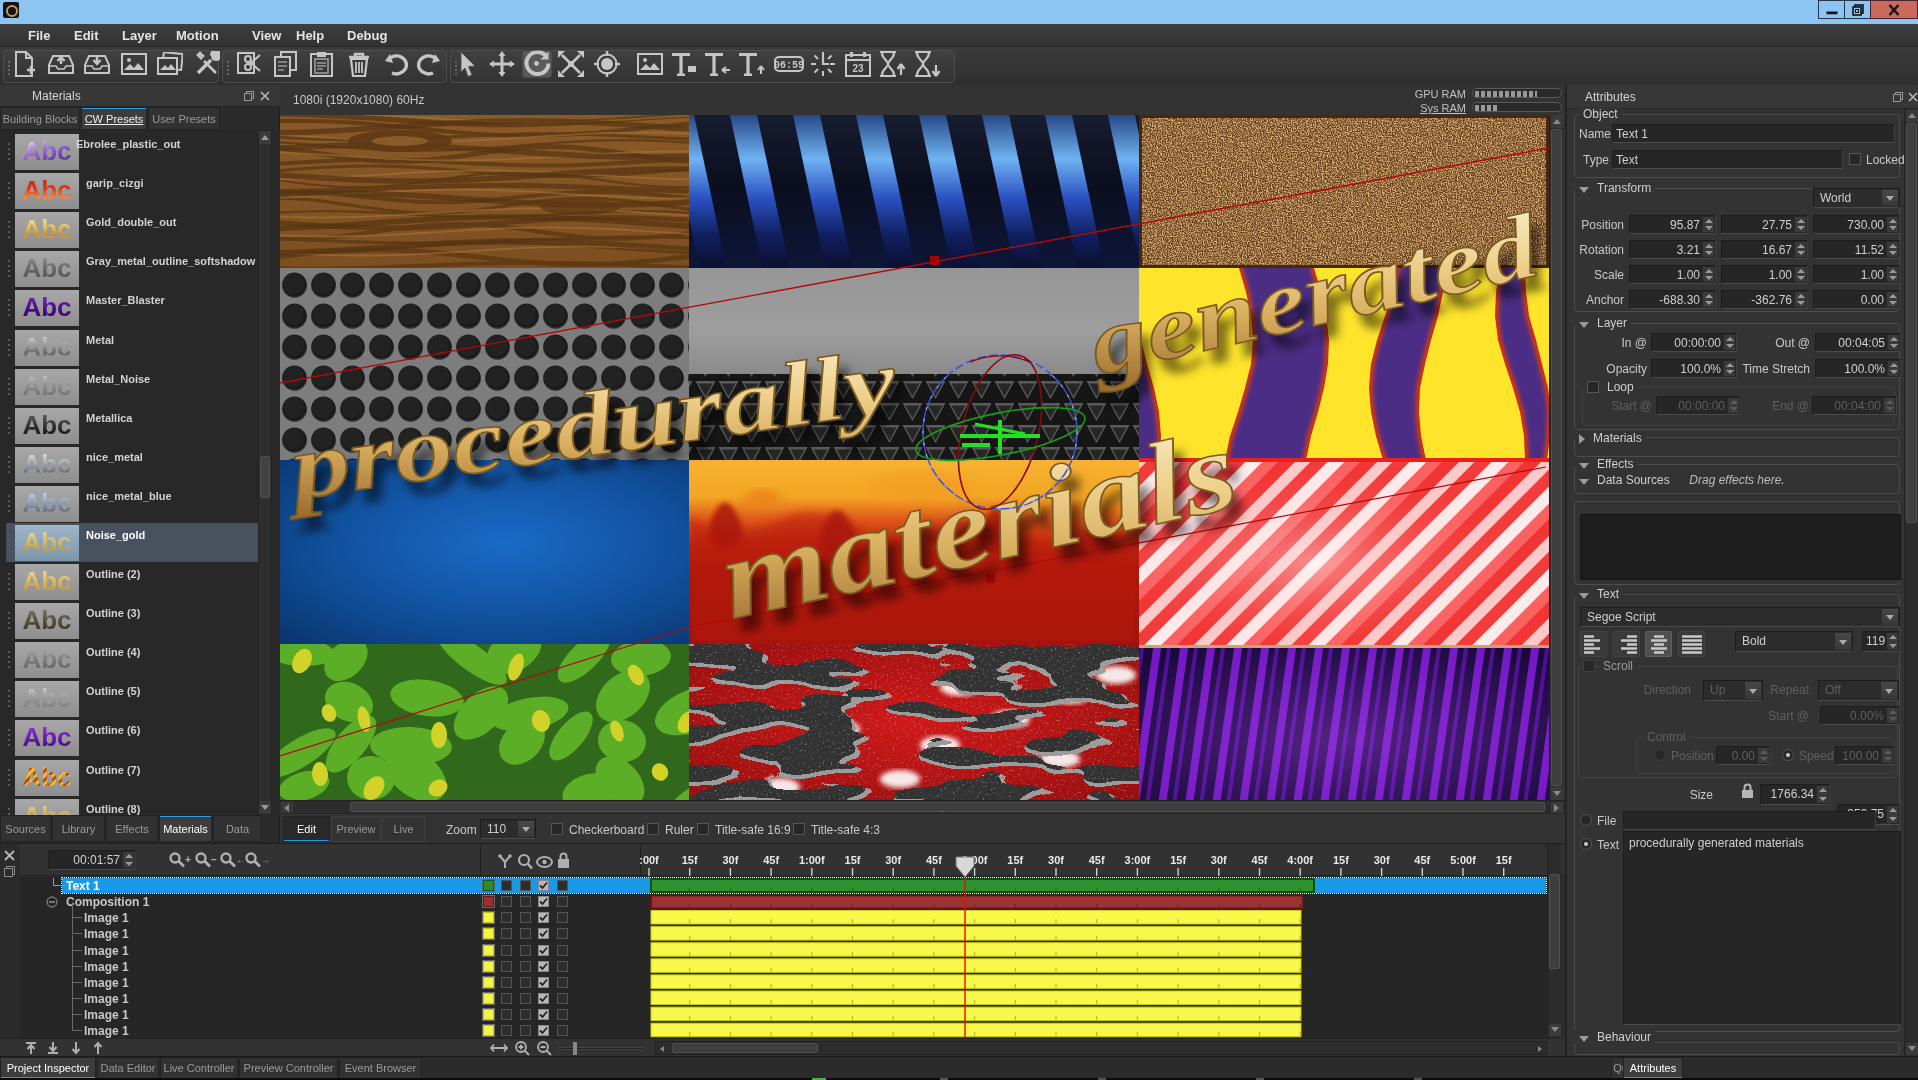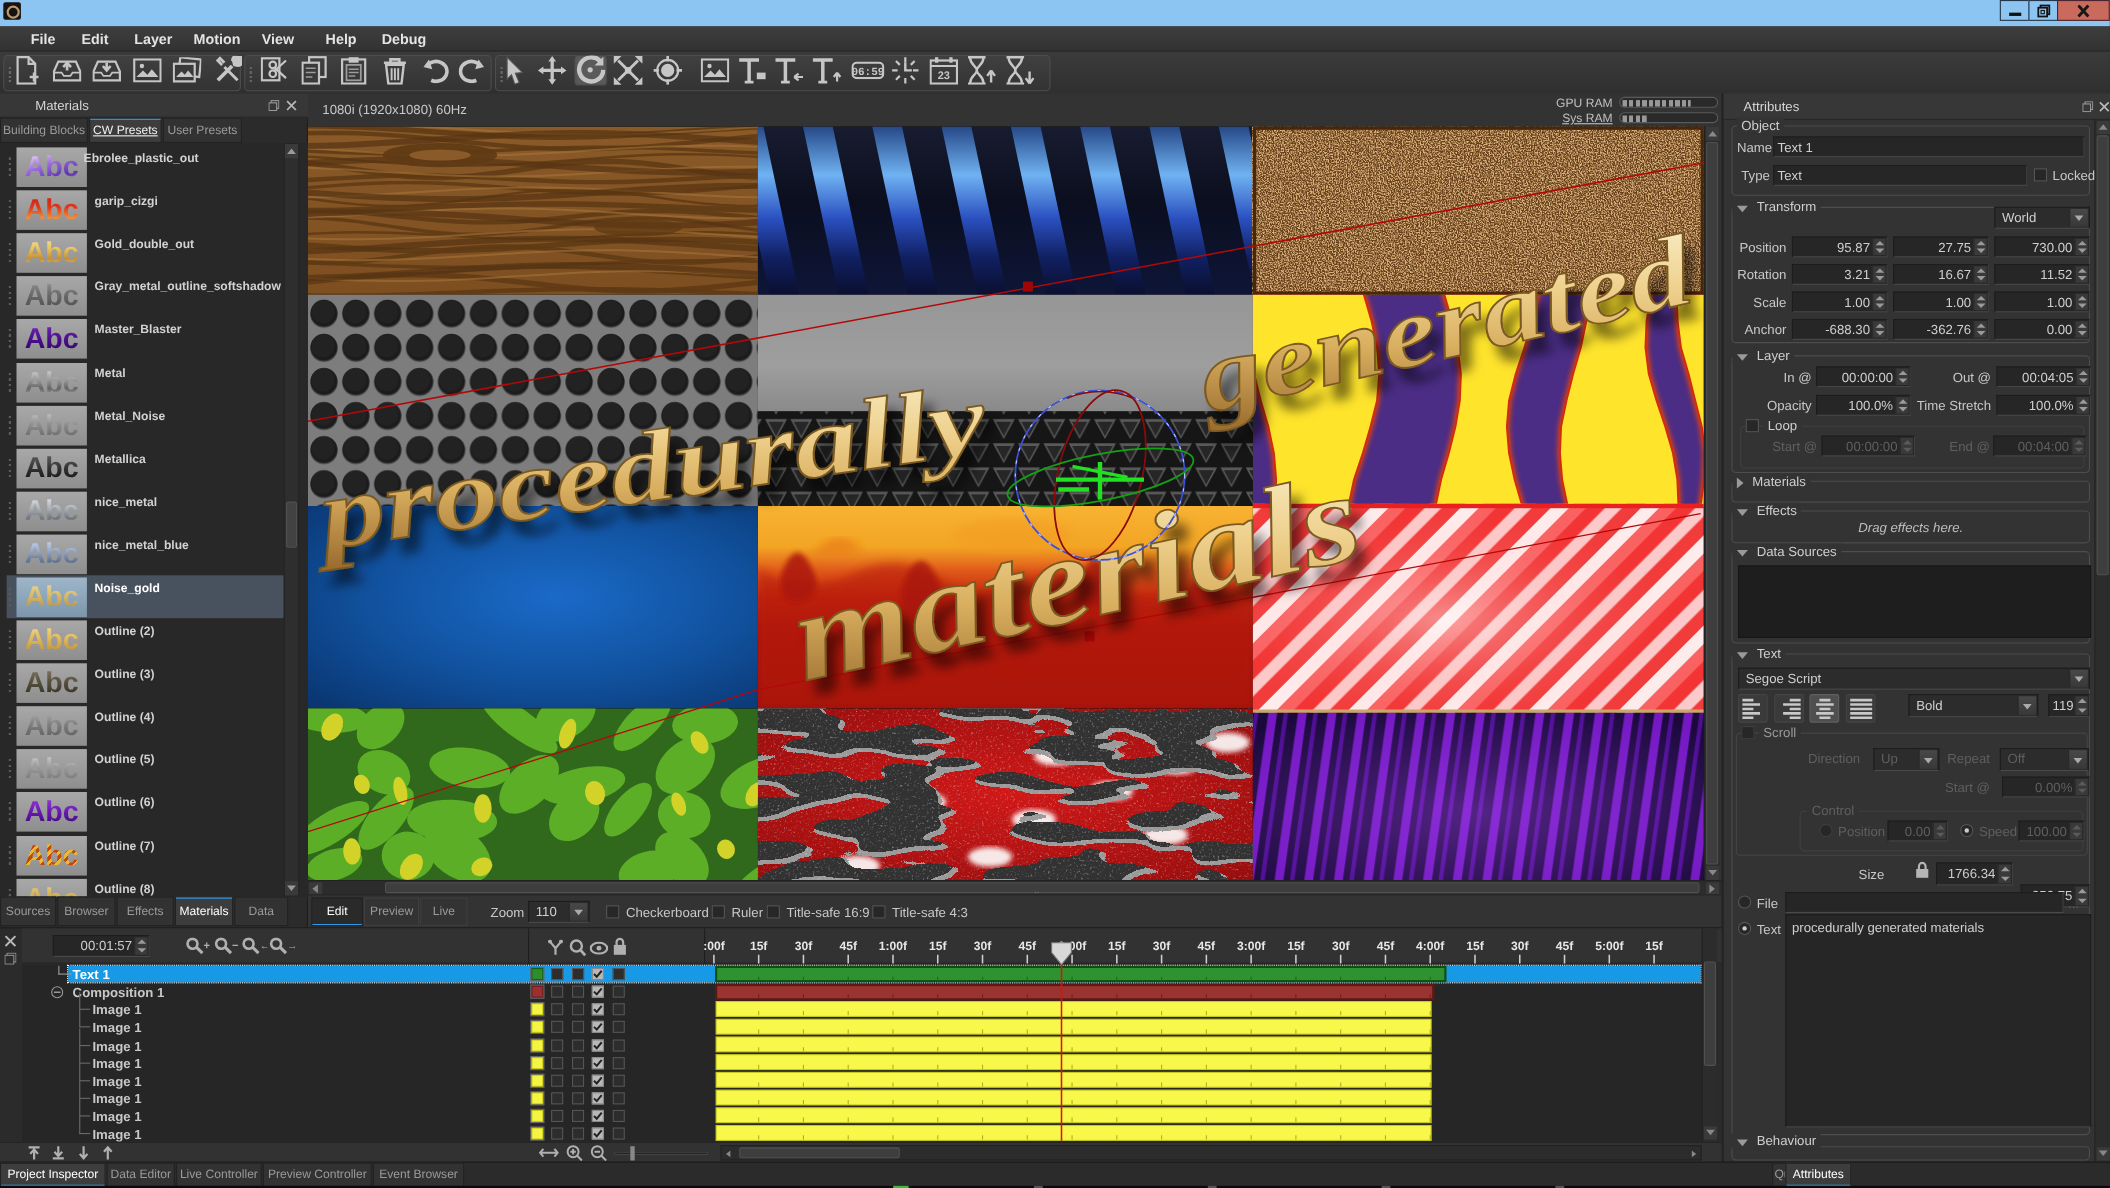--- a/index.html
+++ b/index.html
@@ -77,21 +77,21 @@
         <svg width="13" height="12">
           <path d="M2 1 L11 11 M11 1 L2 11" stroke="#181818" stroke-width="2.6"></path>
         </svg>
       </div>
 </div>
 <div id="menubar">
  <span style="left:28px">File</span>
       <span style="left:74px">Edit</span>
       <span style="left:122px">Layer</span>
  <span style="left:176px">Motion</span>
-      <span style="left:238px">View</span>
+      <span style="left:252px">View</span>
       <span style="left:296px">Help</span>
  <span style="left:347px">Debug</span>
 </div>
 <div id="toolbar">
 <div class="tgroup" style="left:3px;width:216px">
         <div class="tgrip" style="left:4px"></div>
       </div>
 <div class="tgroup" style="left:222px;width:225px">
         <div class="tgrip" style="left:4px"></div>
       </div>
@@ -349,21 +349,21 @@
      <div class="abs" style="left:0;top:0;width:12px;height:13px;background:#3a3a3a;">
             <div class="sbarr" style="left:2px;top:4px;border-left:4px solid transparent;border-right:4px solid transparent;border-bottom:5px solid #9a9a9a;"></div>
           </div>
      <div class="abs" style="left:0;top:670px;width:12px;height:13px;background:#3a3a3a;">
             <div class="sbarr" style="left:2px;top:4px;border-left:4px solid transparent;border-right:4px solid transparent;border-top:5px solid #9a9a9a;"></div>
           </div>
      <div class="sbthumb" style="left:1px;top:325px;width:10px;height:42px;"></div>
  </div>
  </div>
  <div class="tab" style="left:0;top:730px;width:51px;height:27px;line-height:26px;">Sources</div>
- <div class="tab" style="left:52px;top:730px;width:53px;height:27px;line-height:26px;">Browser</div>
+ <div class="tab" style="left:52px;top:730px;width:53px;height:27px;line-height:26px;">Library</div>
  <div class="tab" style="left:106px;top:730px;width:52px;height:27px;line-height:26px;">Effects</div>
  <div class="tab active bluetop" style="left:159px;top:730px;width:53px;height:27px;line-height:26px;color:#fff;">Materials</div>
  <div class="tab" style="left:213px;top:730px;width:49px;height:27px;line-height:26px;">Data</div>
 </div>
 <div class="abs" id="viewport" style="left:280px;top:85px;width:1285px;height:758px;background:#333;">
  <div class="abs" style="left:13px;top:8px;font-size:12px;color:#c8c8c8;">1080i (1920x1080) 60Hz</div>
  <div class="abs" style="left:1120px;top:3px;width:66px;text-align:right;font-size:11px;color:#c0c0c0;">GPU RAM</div>
  <div class="abs" style="left:1120px;top:17px;width:66px;text-align:right;font-size:11px;color:#c0c0c0;text-decoration:underline;">Sys RAM</div>
  <div class="abs" style="left:1192px;top:3px;width:90px;height:10px;border:1px solid #5a5a5a;border-radius:5px;background:#2a2a2a;overflow:hidden;">
    <div style="position:absolute;left:2px;top:1.5px;width:62px;height:6px;background:repeating-linear-gradient(90deg,#989898 0 4px,#2a2a2a 4px 6px);"></div>
@@ -795,21 +795,21 @@
 <div class="label dim" style="left:37px;top:314px;width:48px;text-align:right;">Start @</div>
 <div class="field dim" style="left:89px;top:311px;width:85px;height:19px;">00:00:00<span class="spin"></span></div>
 <div class="label dim" style="left:200px;top:314px;width:42px;text-align:right;">End @</div>
 <div class="field dim" style="left:245px;top:311px;width:85px;height:19px;">00:04:00<span class="spin"></span></div>
 <div class="grpbox" style="left:7px;top:352px;width:326px;height:20px;"></div>
 <div class="grplabel" style="left:8px;top:346px;"><span class="tri-r" style="position:relative;display:inline-block;top:2px;margin-right:8px;"></span>Materials</div>
 <div class="grpbox" style="left:7px;top:379px;width:326px;height:30px;"></div>
 <div class="grplabel" style="left:8px;top:372px;"><span class="tri-d" style="position:relative;display:inline-block;top:1px;margin-right:8px;"></span>Effects</div>
 <div class="abs" style="left:0;top:388px;width:340px;text-align:center;font-size:12px;font-style:italic;color:#bdbdbd;">Drag effects here.</div>
 <div class="grpbox" style="left:7px;top:416px;width:326px;height:84px;"></div>
-<div class="grplabel" style="left:8px;top:409px;"><span class="tri-d" style="position:relative;display:inline-block;top:1px;margin-right:8px;"></span>Data Sources</div>
+<div class="grplabel" style="left:8px;top:388px;"><span class="tri-d" style="position:relative;display:inline-block;top:1px;margin-right:8px;"></span>Data Sources</div>
 <div class="abs" style="left:13px;top:429px;width:321px;height:66px;background:#1e1e1e;border:1px solid #161616;"></div>
 <div class="grpbox" style="left:7px;top:509px;width:326px;height:438px;"></div>
 <div class="grplabel" style="left:8px;top:502px;"><span class="tri-d" style="position:relative;display:inline-block;top:1px;margin-right:8px;"></span>Text</div>
 <div class="drop" style="left:13px;top:522px;width:320px;height:20px;">Segoe Script<span class="arr"></span></div>
 <div class="abs" style="left:13px;top:546px;width:27px;height:26px;background:#3a3a3a;border:1px solid #444;border-radius:2px;"><svg width="26" height="25">
           <path d="M3 4.5 h10 M3 8.5 h16 M3 12.5 h10 M3 16.5 h16 M3 20.5 h10" stroke="#c8c8c8" stroke-width="2.4"></path>
         </svg></div>
 <div class="abs" style="left:46px;top:546px;width:27px;height:26px;background:#3a3a3a;border:1px solid #444;border-radius:2px;"><svg width="26" height="25">
           <path d="M23 4.5 h-10 M23 8.5 h-16 M23 12.5 h-10 M23 16.5 h-16 M23 20.5 h-10" stroke="#c8c8c8" stroke-width="2.4"></path>
         </svg></div>

